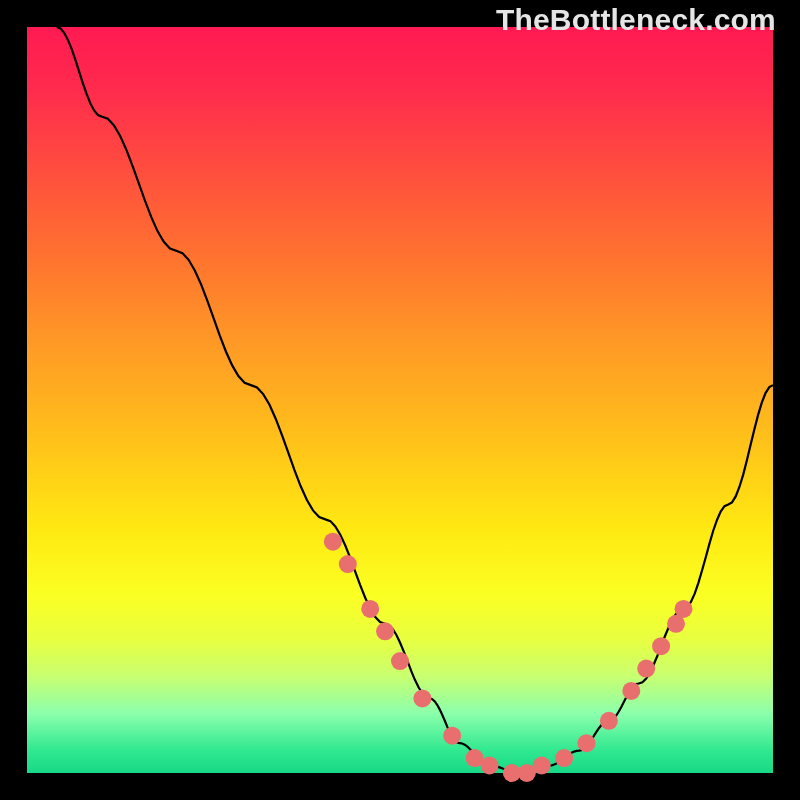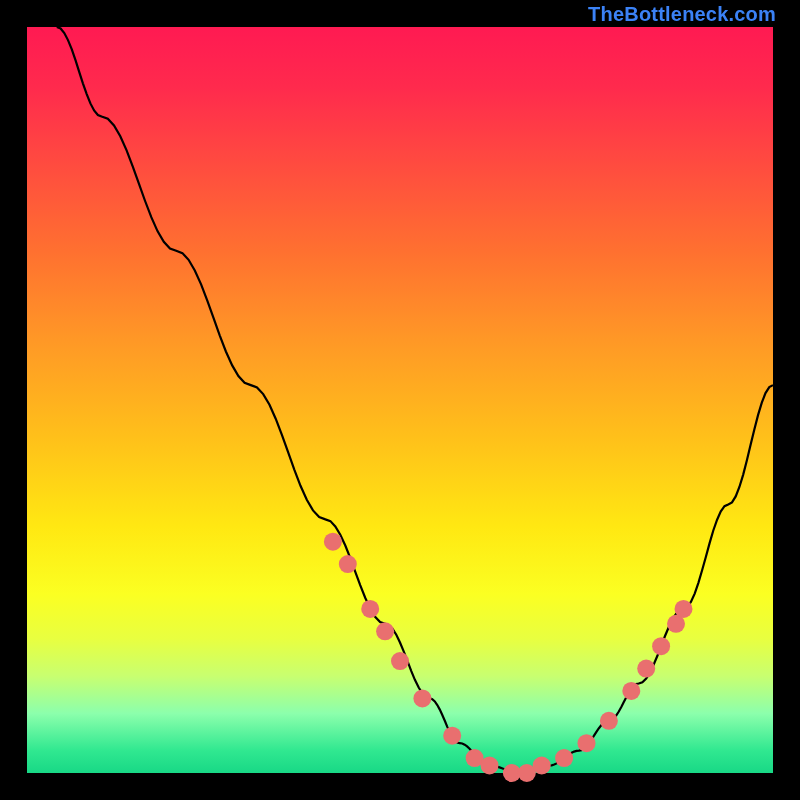--- a/index.html
+++ b/index.html
@@ -36,23 +36,23 @@
       #c8ff70 87%,
       #8cffac 92%,
       #30e890 97%,
       #18d886 100%);
   }
   .watermark {
     position: absolute;
     top: 3px;
     right: 24px;
     font-family: Arial, Helvetica, sans-serif;
-    font-size: 20px;
+    font-size: 30px;
     font-weight: 600;
-    color: #3b82f6;
+    color: #e5e5e5;
     letter-spacing: 0.2px;
     margin-left: 8px;
   }
   svg.curve-layer {
     position: absolute;
     left: 27px;
     top: 27px;
     width: 746px;
     height: 746px;
     overflow: visible;

